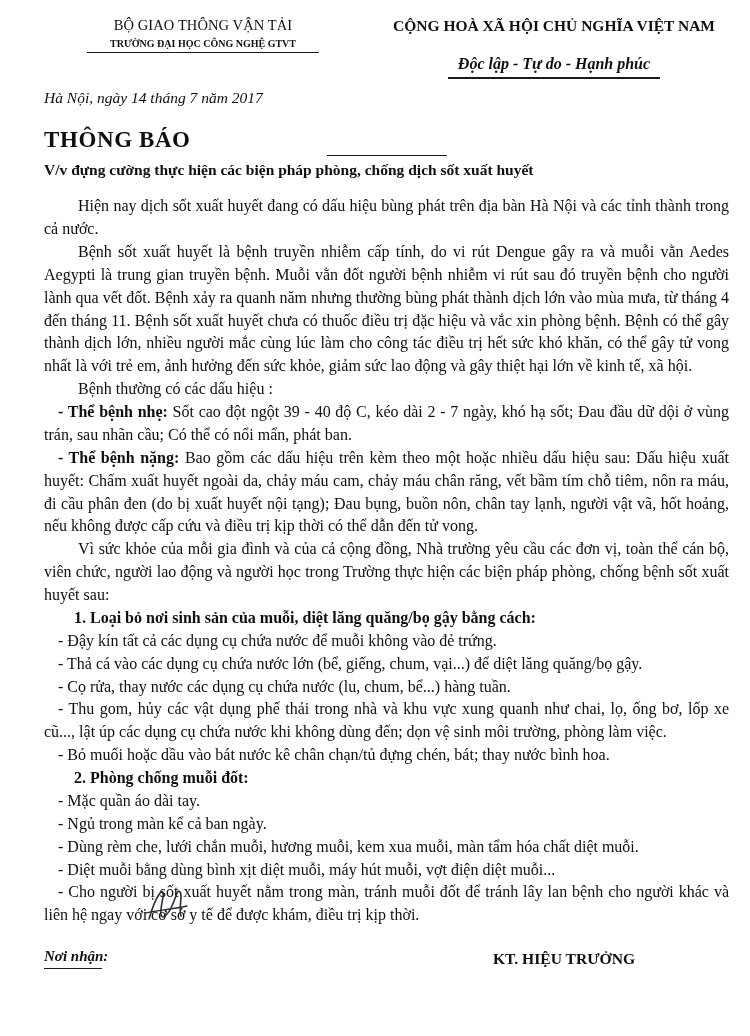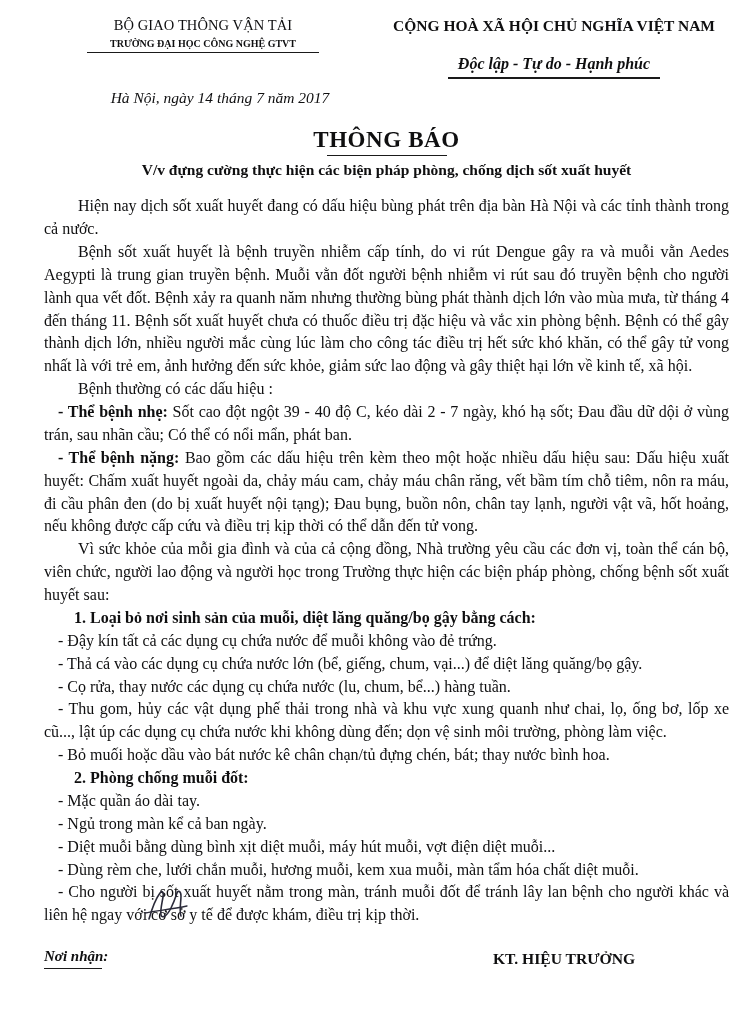--- a/index.html
+++ b/index.html
@@ -96,28 +96,27 @@
     position: absolute;
     left: 2px;
     right: 2px;
     top: 52%;
     height: 1px;
     background: #1a1a1a;
     transform: rotate(-9deg);
   }
   .place-date {
     width: 352px;
-    text-align: center;
     font-size: 15.5px;
     font-style: italic;
   }
 
   
   .title-block {
-    text-align: center;
+    text-align: left;
     margin-top: 20px;
   }
   .title {
     font-size: 23px;
     font-weight: bold;
     letter-spacing: 0.6px;
   }
   .title-underline {
     width: 120px;
     height: 1.5px;
@@ -247,22 +246,22 @@
     <p class="heading">1. Loại bỏ nơi sinh sản của muỗi, diệt lăng quăng/bọ gậy bằng cách:</p>
     <p class="dash">- Đậy kín tất cả các dụng cụ chứa nước để muỗi không vào đẻ trứng.</p>
     <p class="dash">- Thả cá vào các dụng cụ chứa nước lớn (bể, giếng, chum, vại...) để diệt lăng quăng/bọ gậy.</p>
     <p class="dash">- Cọ rửa, thay nước các dụng cụ chứa nước (lu, chum, bể...) hàng tuần.</p>
     <p class="dash">- Thu gom, hủy các vật dụng phế thải trong nhà và khu vực xung quanh như chai, lọ, ống bơ, lốp xe cũ..., lật úp các dụng cụ chứa nước khi không dùng đến; dọn vệ sinh môi trường, phòng làm việc.</p>
     <p class="dash">- Bỏ muối hoặc dầu vào bát nước kê chân chạn/tủ đựng chén, bát; thay nước bình hoa.</p>
 
     <p class="heading">2. Phòng chống muỗi đốt:</p>
     <p class="dash">- Mặc quần áo dài tay.</p>
     <p class="dash">- Ngủ trong màn kể cả ban ngày.</p>
+    <p class="dash">- Dùng rèm che, lưới chắn muỗi, hương muỗi, kem xua muỗi, màn tẩm hóa chất diệt muỗi.</p>
     <p class="dash">- Diệt muỗi bằng dùng bình xịt diệt muỗi, máy hút muỗi, vợt điện diệt muỗi...</p>
-    <p class="dash">- Dùng rèm che, lưới chắn muỗi, hương muỗi, kem xua muỗi, màn tẩm hóa chất diệt muỗi.</p>
     <p class="dash">- Cho người bị sốt xuất huyết nằm trong màn, tránh muỗi đốt để tránh lây lan bệnh cho người khác và liên hệ ngay với cơ sở y tế để được khám, điều trị kịp thời.</p>
 
   </div>
 
   <div class="footer">
     <div class="recipients">
       <span class="rec-title">Nơi nhận:</span>
       
     </div>
     <div class="signature">

